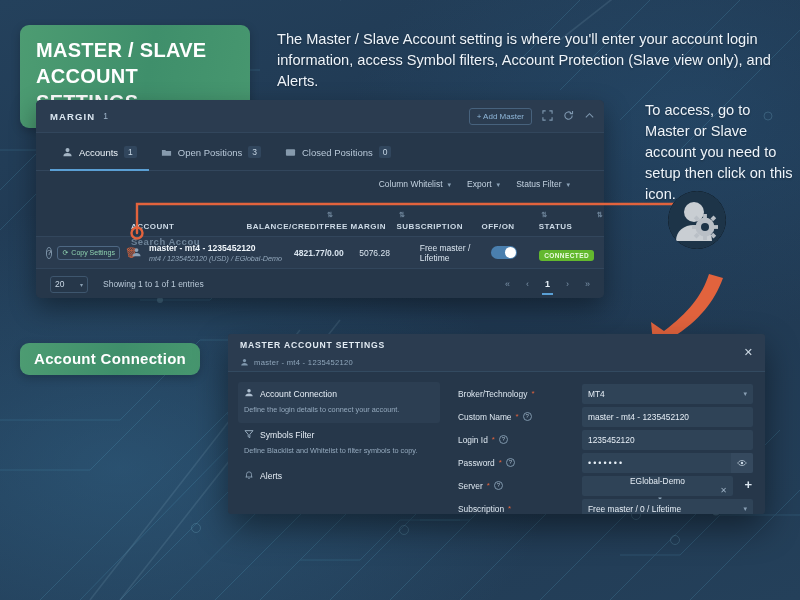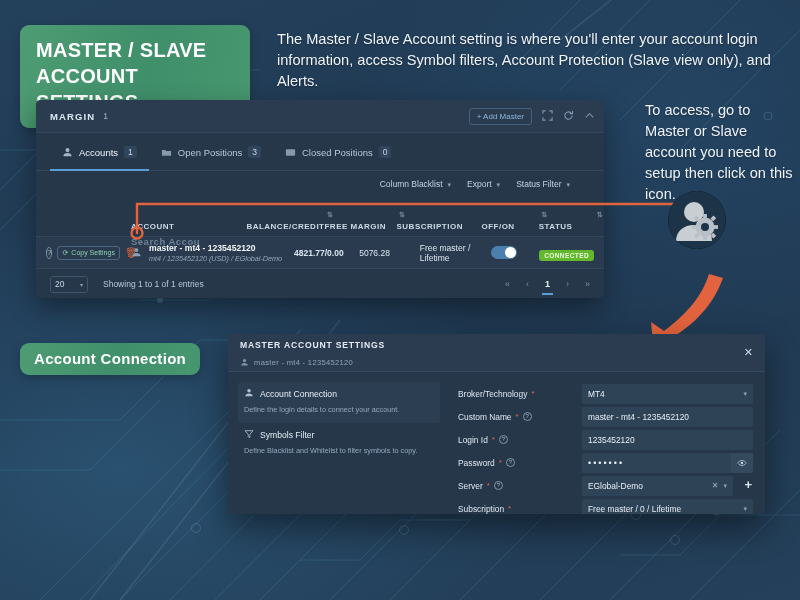--- a/index.html
+++ b/index.html
@@ -205,21 +205,21 @@
     flex: 1; height: 19.5px; background: #2f4357; border-radius: 2px;
     display: flex; align-items: center; padding: 0 6px; font-size: 8.4px; color: #e6eef6;
     position: relative;
   }
   .fctl .caret { margin-left: auto; color: #8aa0b4; font-size: 7px; }
   .eyebtn {
     position: absolute; right: 0; top: 0; width: 22px; height: 19.5px;
     background: #35495e; display: flex; align-items: center; justify-content: center;
     color: #b9c9d8; font-size: 8px; border-radius: 0 2px 2px 0;
   }
-  #server-row .fctl { margin-right: 20px; }
+  #server-row .fctl { margin-right: 20px; flex-direction: column; }
   .clearx { margin-left: auto; color: #9db1c4; font-size: 8px; }
   .plusbtn { position: absolute; right: -19px; top: 1px; color: #dbe6f0; font-size: 13px; font-weight: bold; }
   .dots { letter-spacing: 2px; font-size: 9px; }
 </style>
 </head>
 <body>
 
 <div id="stage">
 
   <svg id="circuit" viewBox="0 0 800 600" preserveAspectRatio="none">
@@ -336,21 +336,21 @@
               <rect x="1" y="2.5" width="10" height="7" rx="1"></rect>
             </svg>
         </span>
         <span>Closed Positions</span>
         <span class="cnt">0</span>
       </div>
     </div>
 
     <div id="masters-toolbar">
       <span class="tb-item">
-        <span>Column Blacklist</span><span class="car">▾</span>
+        <span>Column Whitelist</span><span class="car">▾</span>
       </span>
       <span class="tb-item">
         <span>Export</span><span class="car">▾</span>
       </span>
       <span class="tb-item">
         <span>Status Filter</span><span class="car">▾</span>
       </span>
     </div>
 
     <div id="tbl-head">
@@ -491,20 +491,29 @@
             <span>
               <svg width="10" height="10" viewBox="0 0 12 12" fill="none" stroke="#9fb3c6" stroke-width="1.1">
                   <path d="M1.2 2h9.6L7 6.4v4L5 9.2V6.4z"></path>
                 </svg>
             </span>
             <span>Symbols Filter</span>
           </div>
           <div class="sec-desc">Define Blacklist and Whitelist to filter symbols to copy.</div>
         </div>
         <div class="sec">
+          <div class="sec-title">
+            <span>
+              <svg width="10" height="10" viewBox="0 0 12 12" fill="none" stroke="#8fa4b8" stroke-width="1">
+                  <path d="M3 8.4V5.2a3 3 0 0 1 6 0v3.2h.9H2.1z"></path>
+                  <path d="M5 10h2"></path>
+                </svg>
+            </span>
+            <span>Alerts</span>
+          </div>
         </div>
       </div>
 
       <div id="modal-right">
 
         <div class="frow">
           <div class="flabel">
             <span>Broker/Technology</span>
               <span class="req">*</span>
           </div>

